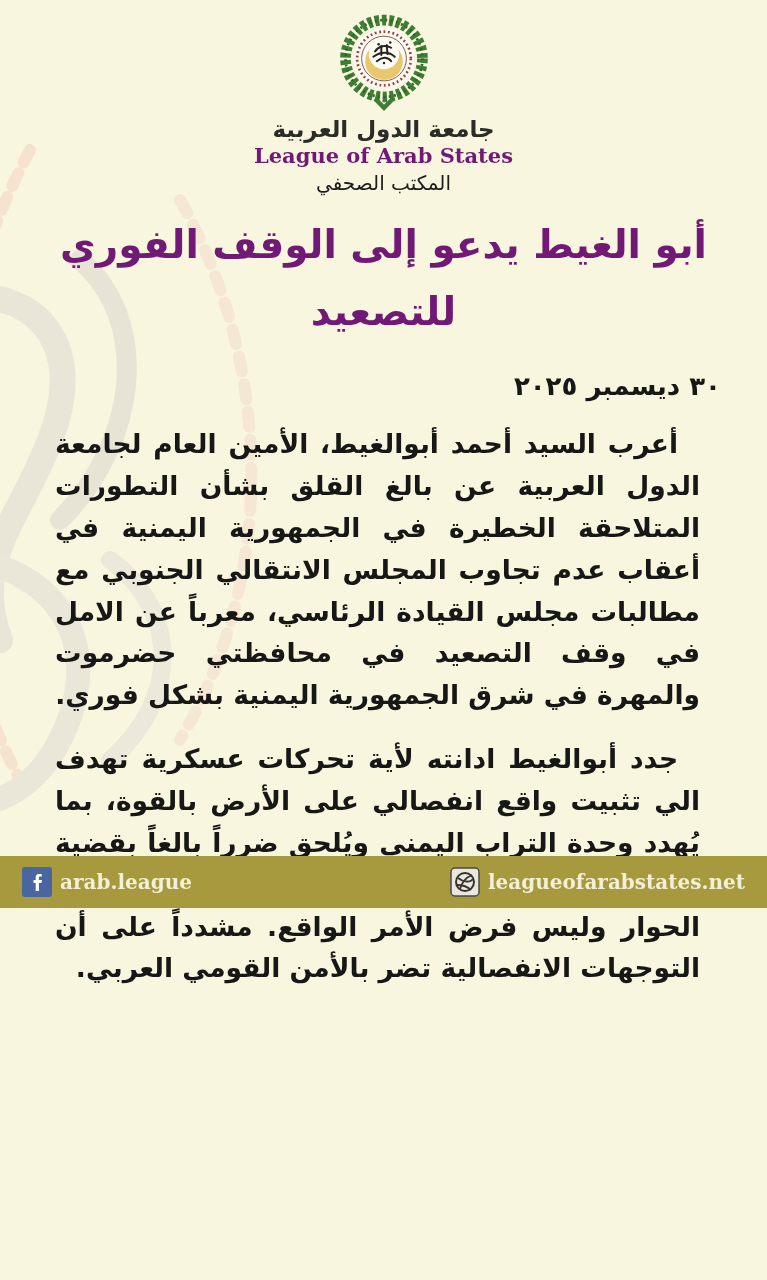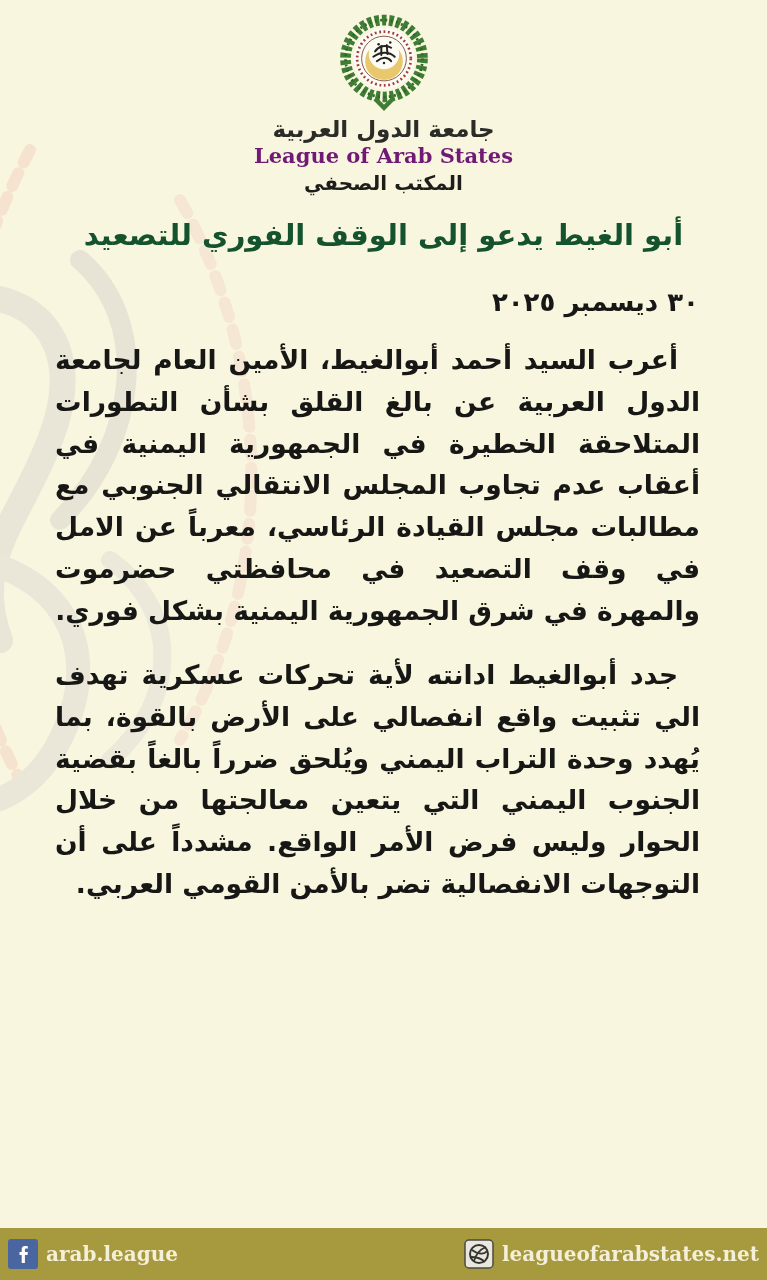--- a/index.html
+++ b/index.html
@@ -2,47 +2,47 @@
 <html lang="ar"><head>
 <meta charset="utf-8">
 <style>
   html,body{margin:0;padding:0;}
   body{
     width:767px;height:1280px;
     background:#f9f6e0;
     font-family:"DejaVu Sans",sans-serif;
     position:relative;overflow:hidden;
   }
-  .page{width:767px;height:1280px;position:relative;display:flex;flex-direction:column;}
+  .page{width:767px;height:908px;position:relative;display:flex;flex-direction:column;}
   
   .watermark{position:absolute;left:-150px;top:140px;opacity:1;pointer-events:none;z-index:0;}
   .content{position:relative;z-index:1;flex:1;}
   
   .header{display:flex;flex-direction:column;align-items:center;padding-top:12px;}
   .emblem{width:108px;height:102px;}
   .org-ar{font-size:23px;font-weight:bold;color:#2b2b28;margin-top:2px;}
   .org-en{font-size:21px;font-weight:bold;color:#701a75;font-family:"DejaVu Serif","Liberation Serif",serif;margin-top:1px;}
-  .office-ar{font-size:20px;font-weight:bold;color:#1d1d1a;margin-top:3px;}
+  .office-ar{font-size:20px;font-weight:normal;color:#1d1d1a;margin-top:3px;}
   
-  .title{direction:rtl;text-align:center;color:#14532d;font-weight:bold;
-         font-size:29px;line-height:1.72;margin-top:16px;}
+  .title{direction:rtl;text-align:center;color:#701a75;font-weight:bold;
+         font-size:39px;line-height:1.72;margin-top:16px;}
   
-  .date-line{direction:rtl;text-align:right;padding:0 68px;margin-top:26px;
+  .date-line{direction:rtl;text-align:right;padding:0 46px;margin-top:26px;
              font-size:26px;font-weight:bold;color:#171715;}
   
   .body-text{direction:rtl;padding:0 55px;}
   .body-text p{
     font-size:26.5px;font-weight:bold;color:#171715;
     line-height:1.58;text-align:justify;text-align-last:right;
     text-indent:22px;margin:22px 12px 0 0;
   }
   
   .footer{
     height:52px;background:#a6993e;display:flex;align-items:center;
-    padding:0 8px;gap:12px;justify-content:space-between;
+    padding:0 22px;gap:12px;justify-content:space-between;
     position:absolute;bottom:0;left:0;right:0;z-index:2;
   }
   .footer-item{display:flex;align-items:center;gap:8px;}
   .footer-item .label{
     color:#f4efd8;font-weight:bold;font-size:20px;
     font-family:"DejaVu Serif","Liberation Serif",serif;white-space:nowrap;
   }
   .icon-box{display:block;}
 </style>
 </head>

